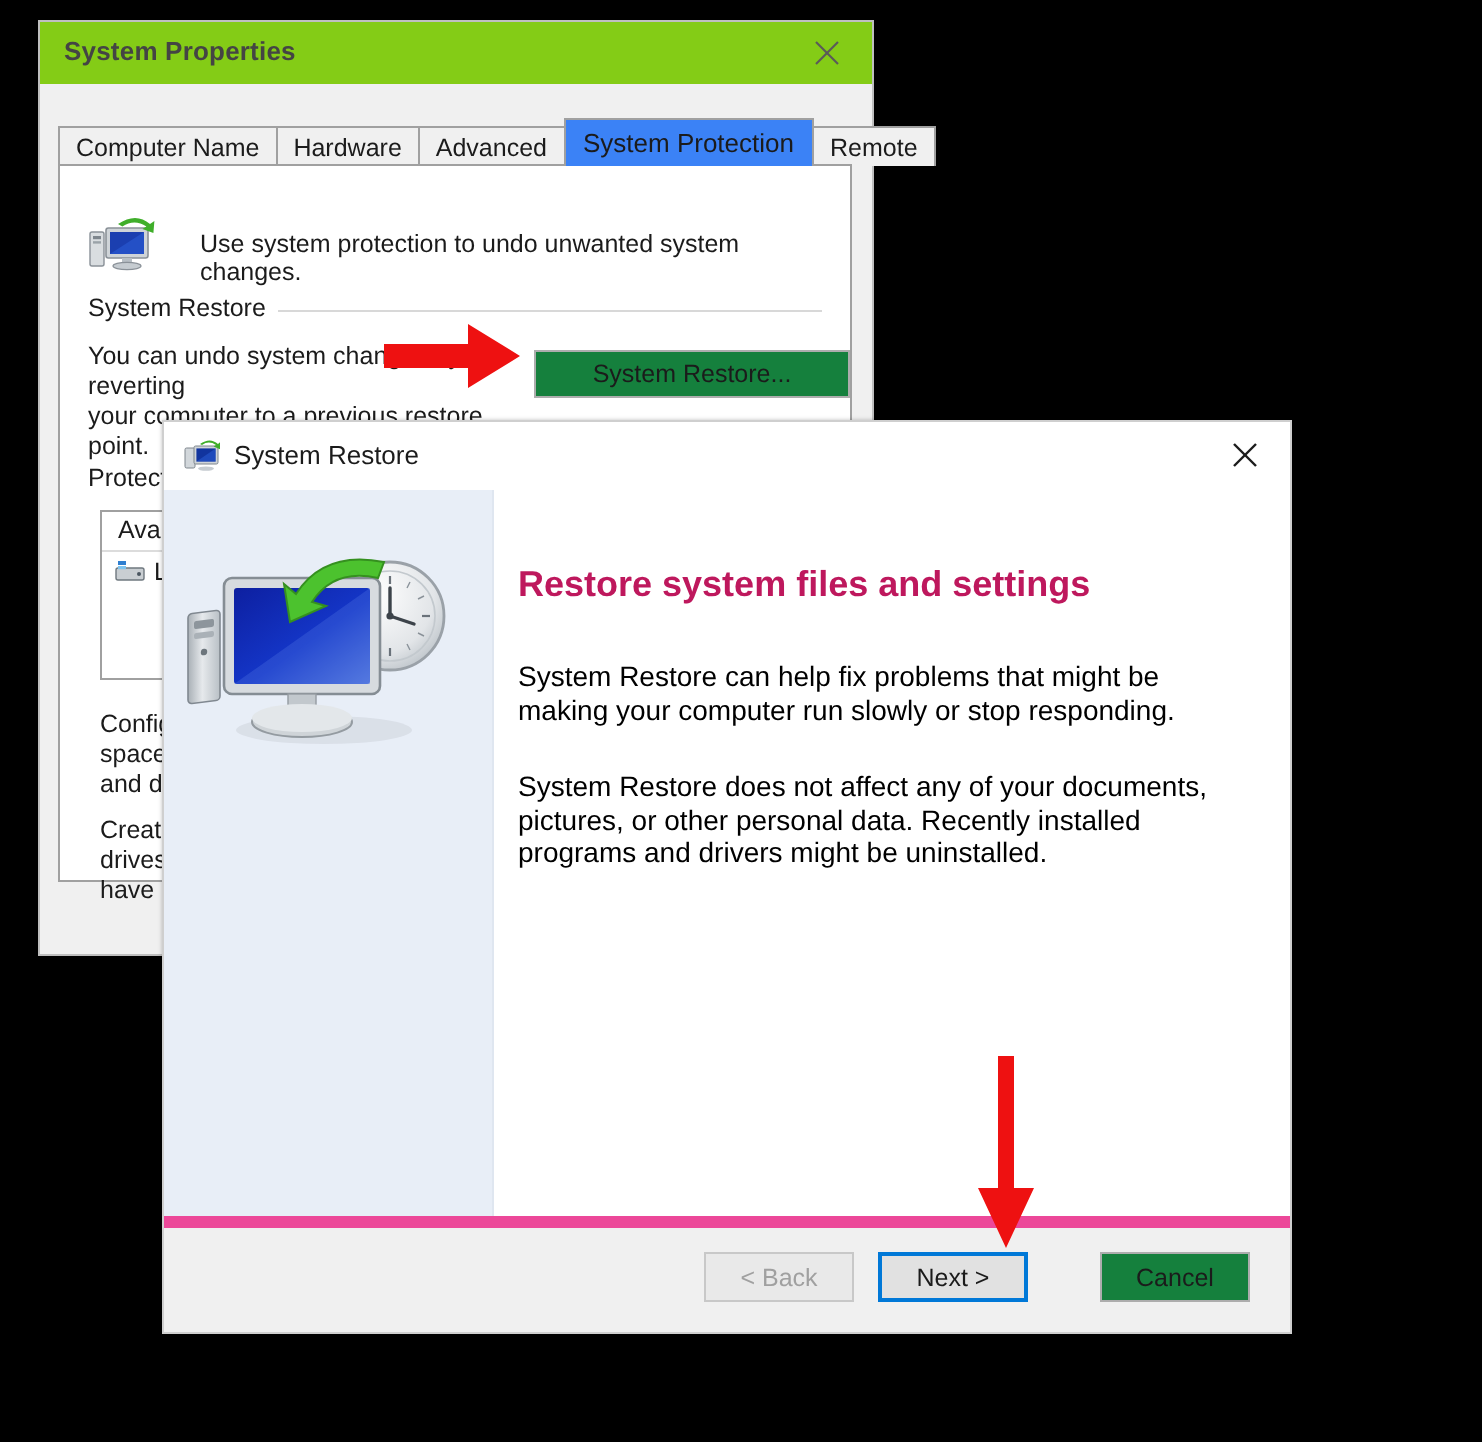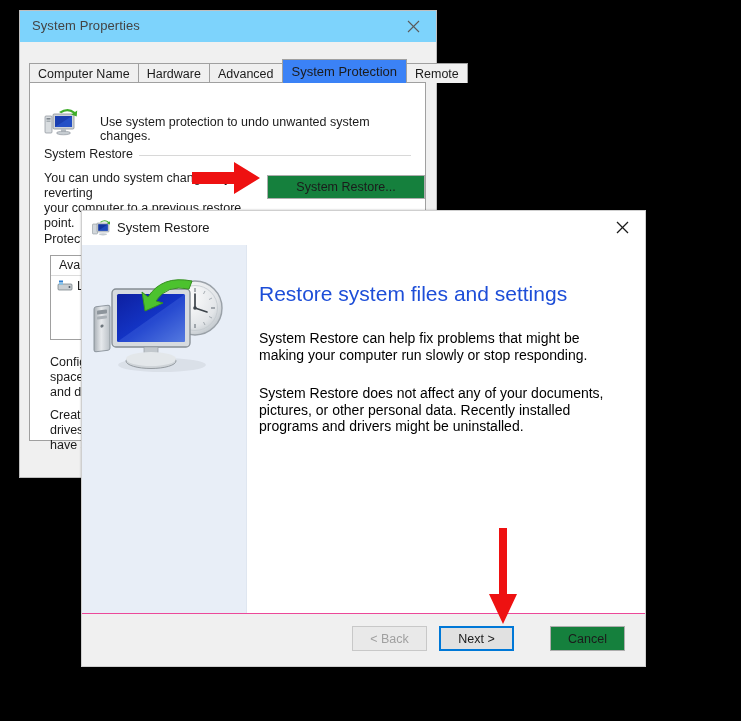--- a/index.html
+++ b/index.html
@@ -27,22 +27,23 @@
     width: 418px;
     height: 468px;
     background: #f0f0f0;
     border: 1px solid #bfbfbf;
     box-sizing: border-box;
   }
 
   #sysprops-titlebar {
     position: relative;
     height: 47px;
-    background: #7dd3fc;
+    background: #84cc16;
     border-bottom: none;
+    font-weight: bold;
   }
 
   #sysprops-title {
     position: absolute;
     left: 12px;
     top: 7px;
     font-size: 13px;
     color: #444444;
     letter-spacing: 0.1px;
   }
@@ -283,39 +284,39 @@
   #sr-main {
     position: absolute;
     left: 165px;
     right: 0; top: 0; bottom: 0;
     background: #ffffff;
   }
   #sr-heading {
     position: absolute;
     left: 12px;
     top: 37px;
-    font-size: 21px;
-    color: #1d4ed8;
-    font-weight: normal;
+    font-size: 18px;
+    color: #be185d;
+    font-weight: bold;
   }
   .sr-para {
     position: absolute;
     left: 12px;
     right: 22px;
     font-size: 14px;
     color: #000000;
     line-height: 16.5px;
   }
 
   #sr-footer {
     position: absolute;
     left: 0; right: 0; bottom: 0;
     height: 52px;
     background: #f0f0f0;
-    border-top: 1px solid #ec4899;
+    border-top: 6px solid #ec4899;
   }
   #sr-footer .winbtn {
     position: absolute;
     top: 12px;
     height: 25px;
     width: 75px;
   }
   #btn-back  { right: 218px; }
   #btn-next  {
     right: 131px;

